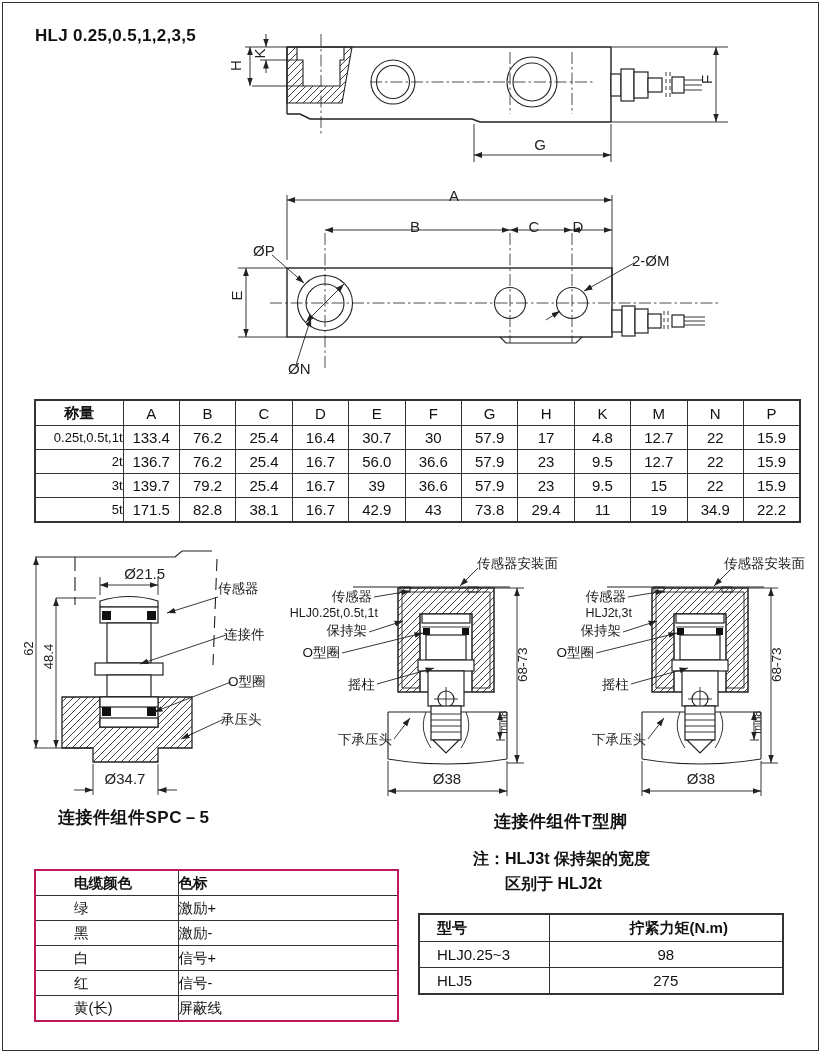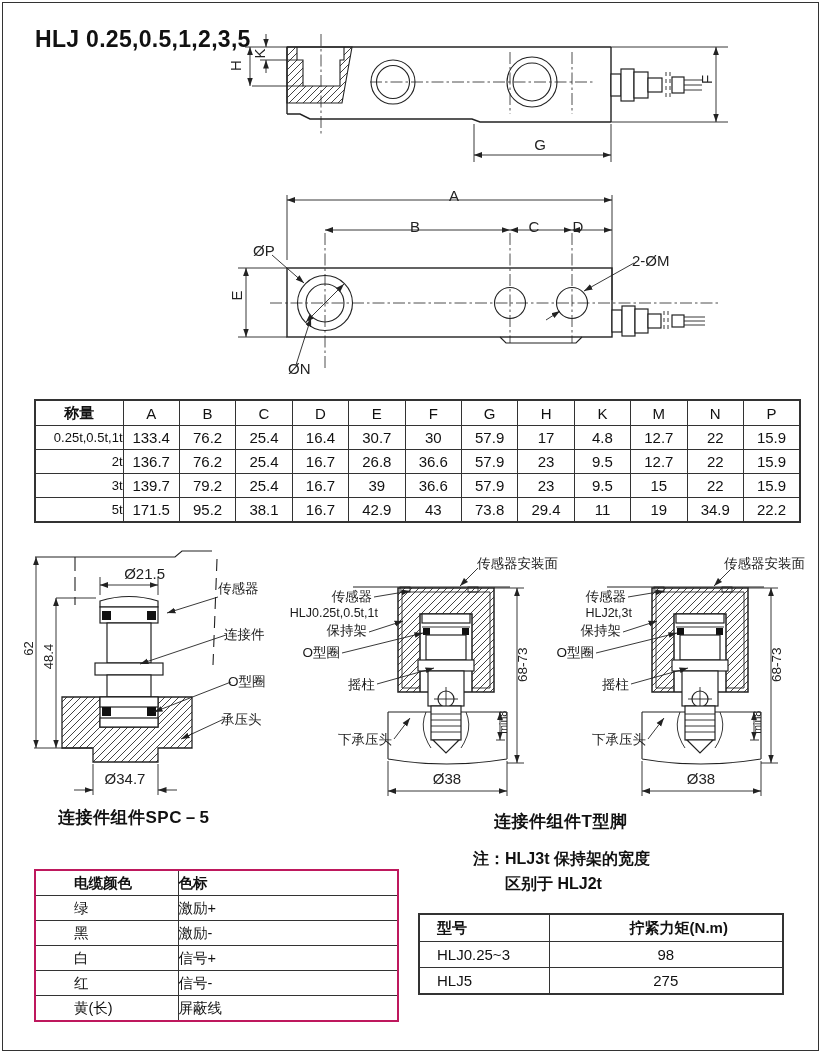--- a/index.html
+++ b/index.html
@@ -1,20 +1,20 @@
 <!DOCTYPE html>
 <html><head>
 <meta charset="utf-8">
 <style>
   html,body{margin:0;padding:0;background:#e8e8e8;}
   .page{position:relative;width:822px;height:1055px;background:#fff;
         font-family:"Liberation Sans","DejaVu Sans",sans-serif;color:#111;overflow:hidden;}
   .frame{position:absolute;left:2px;top:2px;right:3px;bottom:4px;border:1.6px solid #333;}
   .abs{position:absolute;}
-  .title{font-size:23px;font-weight:700;letter-spacing:.3px;}
+  .title{font-size:17px;font-weight:700;letter-spacing:.3px;}
   .dimlbl{font-size:15px;color:#222;line-height:1;}
   .rot{transform:rotate(-90deg);transform-origin:center;text-align:center;}
   .cjk{font-size:13.5px;color:#1a1a1a;line-height:1.15;white-space:nowrap;}
   .cap{font-size:17px;font-weight:700;letter-spacing:.5px;}
   .note{font-size:16px;font-weight:700;}
   .ctr{text-align:center;}
   .rgt{text-align:right;}
   table{border-collapse:collapse;table-layout:fixed;background:#fff;}
   .dim-table{position:absolute;left:34px;top:399px;width:767px;font-size:15px;}
   .dim-table th,.dim-table td{border:1px solid #333;text-align:center;padding:0;height:23px;overflow:hidden;}
@@ -209,21 +209,21 @@
           <td>12.7</td>
           <td>22</td>
           <td>15.9</td>
         </tr>
         <tr>
           <td>2t</td>
           <td>136.7</td>
           <td>76.2</td>
           <td>25.4</td>
           <td>16.7</td>
-          <td>26.8</td>
+          <td>56.0</td>
           <td>36.6</td>
           <td>57.9</td>
           <td>23</td>
           <td>9.5</td>
           <td>12.7</td>
           <td>22</td>
           <td>15.9</td>
         </tr>
         <tr>
           <td>3t</td>
@@ -236,21 +236,21 @@
           <td>57.9</td>
           <td>23</td>
           <td>9.5</td>
           <td>15</td>
           <td>22</td>
           <td>15.9</td>
         </tr>
         <tr>
           <td>5t</td>
           <td>171.5</td>
-          <td>95.2</td>
+          <td>82.8</td>
           <td>38.1</td>
           <td>16.7</td>
           <td>42.9</td>
           <td>43</td>
           <td>73.8</td>
           <td>29.4</td>
           <td>11</td>
           <td>19</td>
           <td>34.9</td>
           <td>22.2</td>

